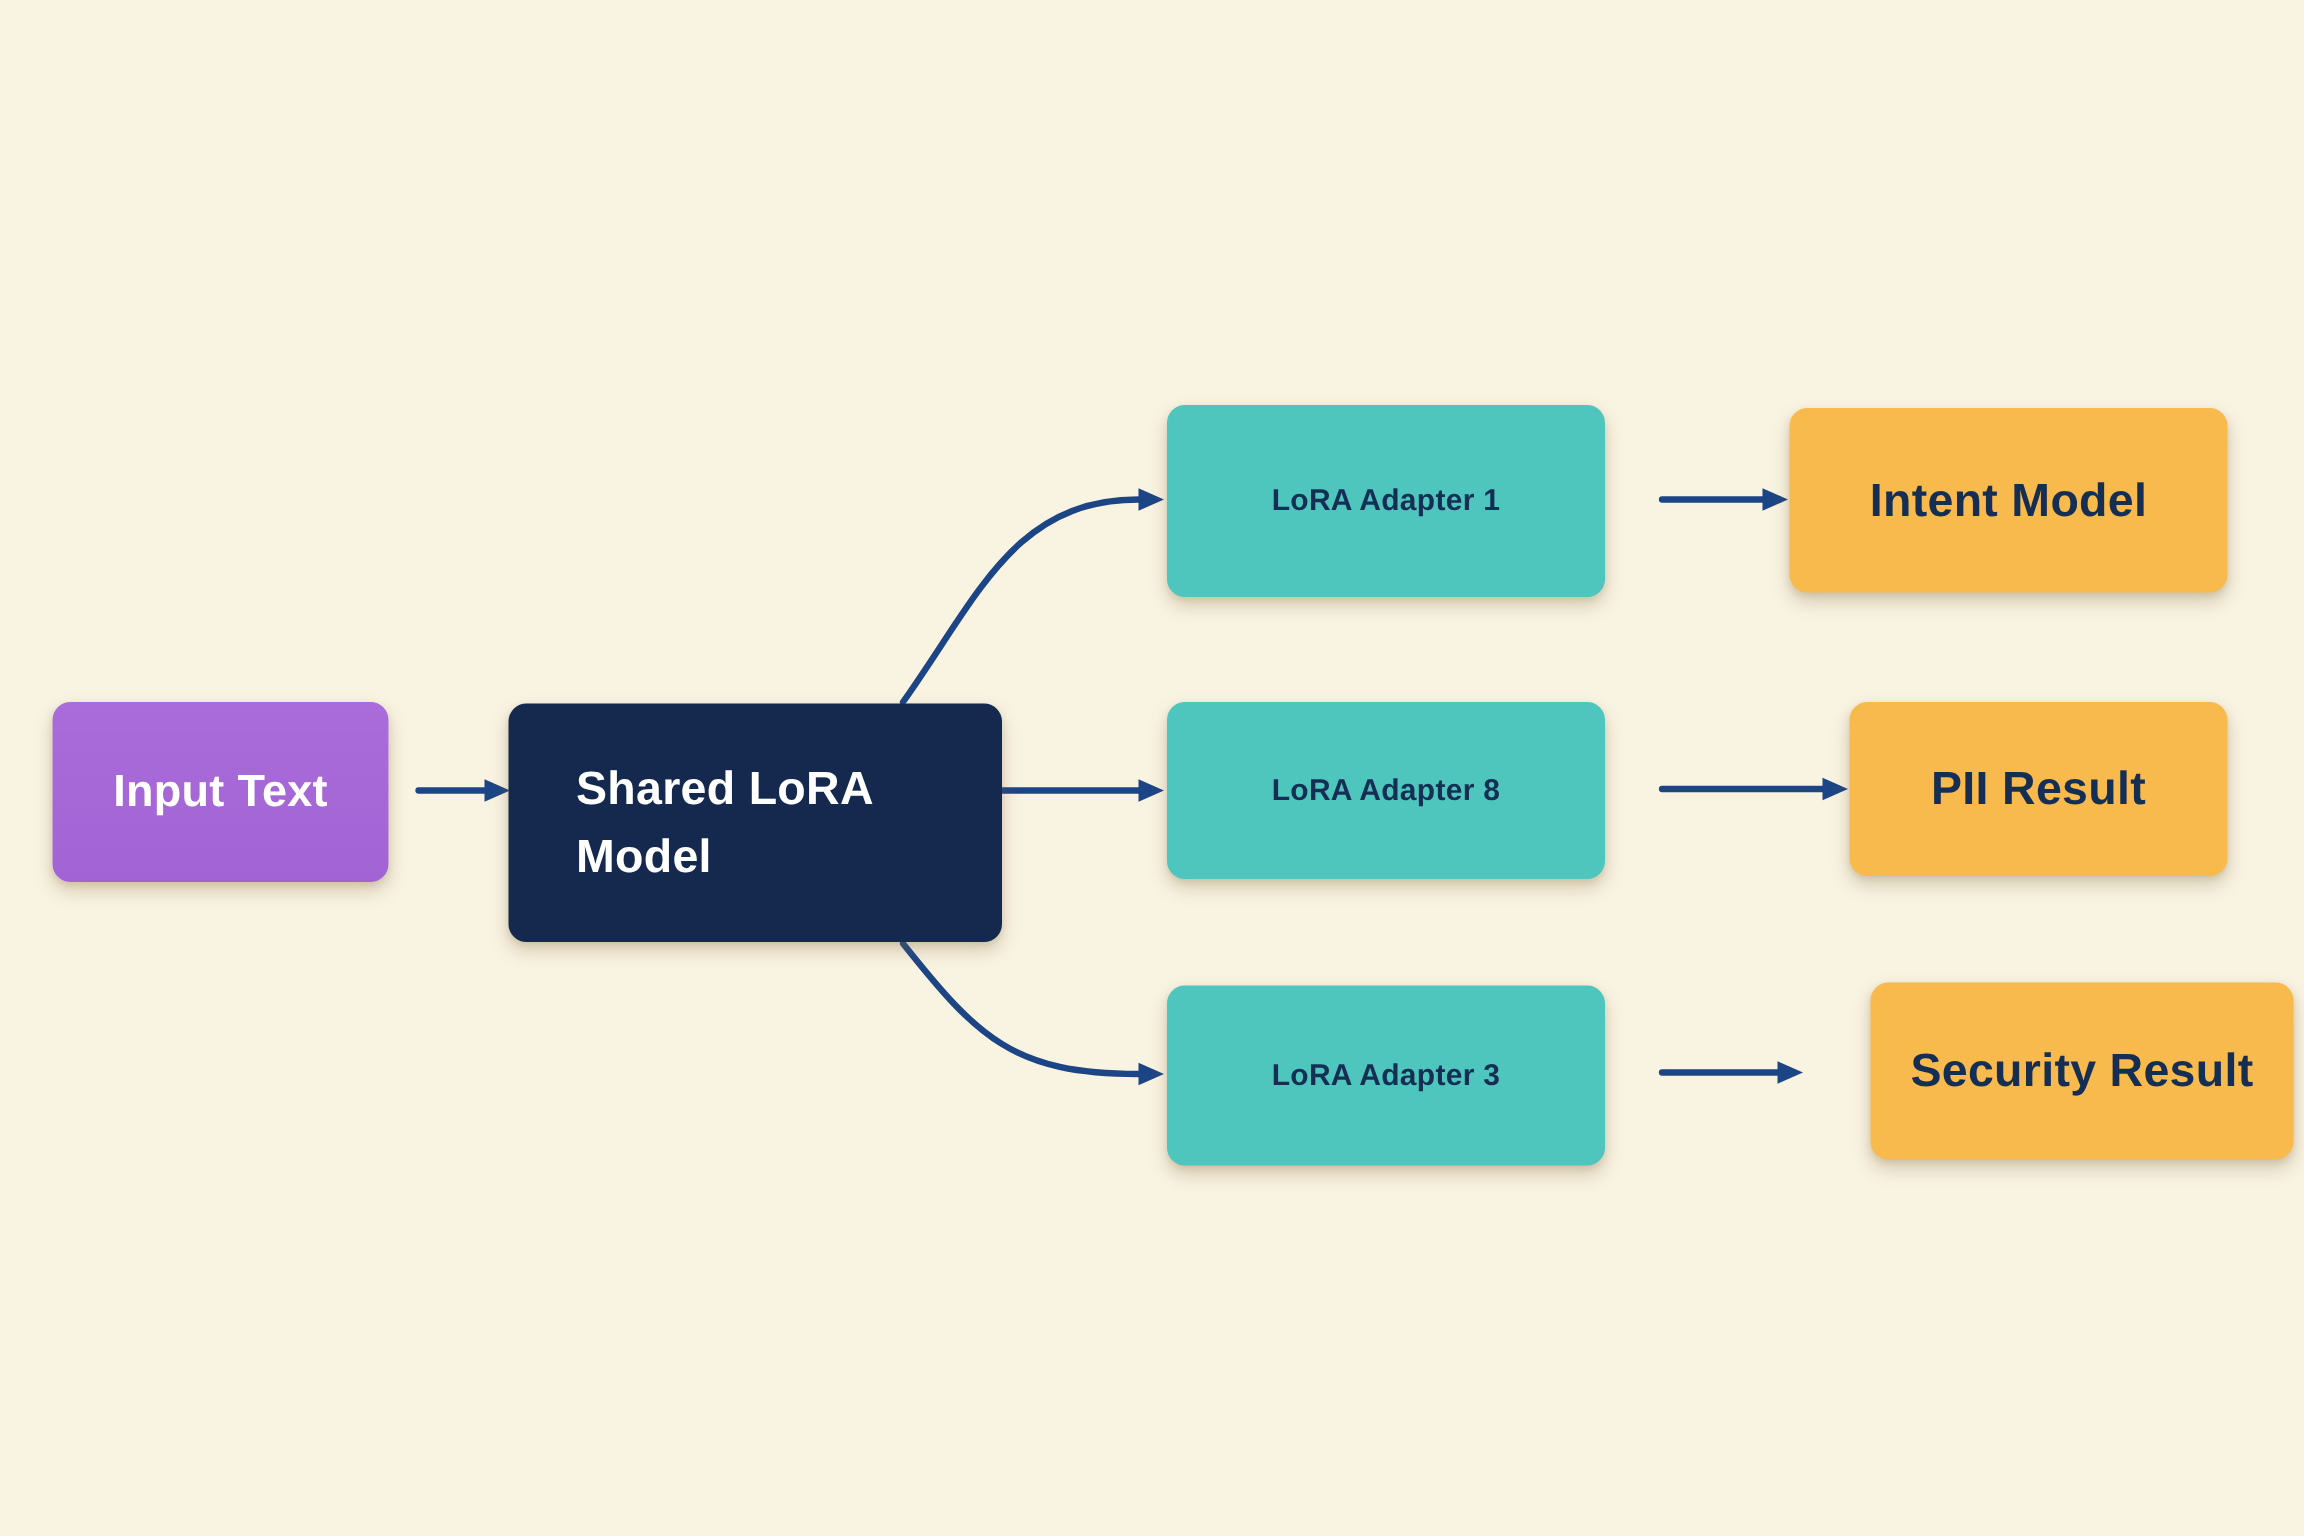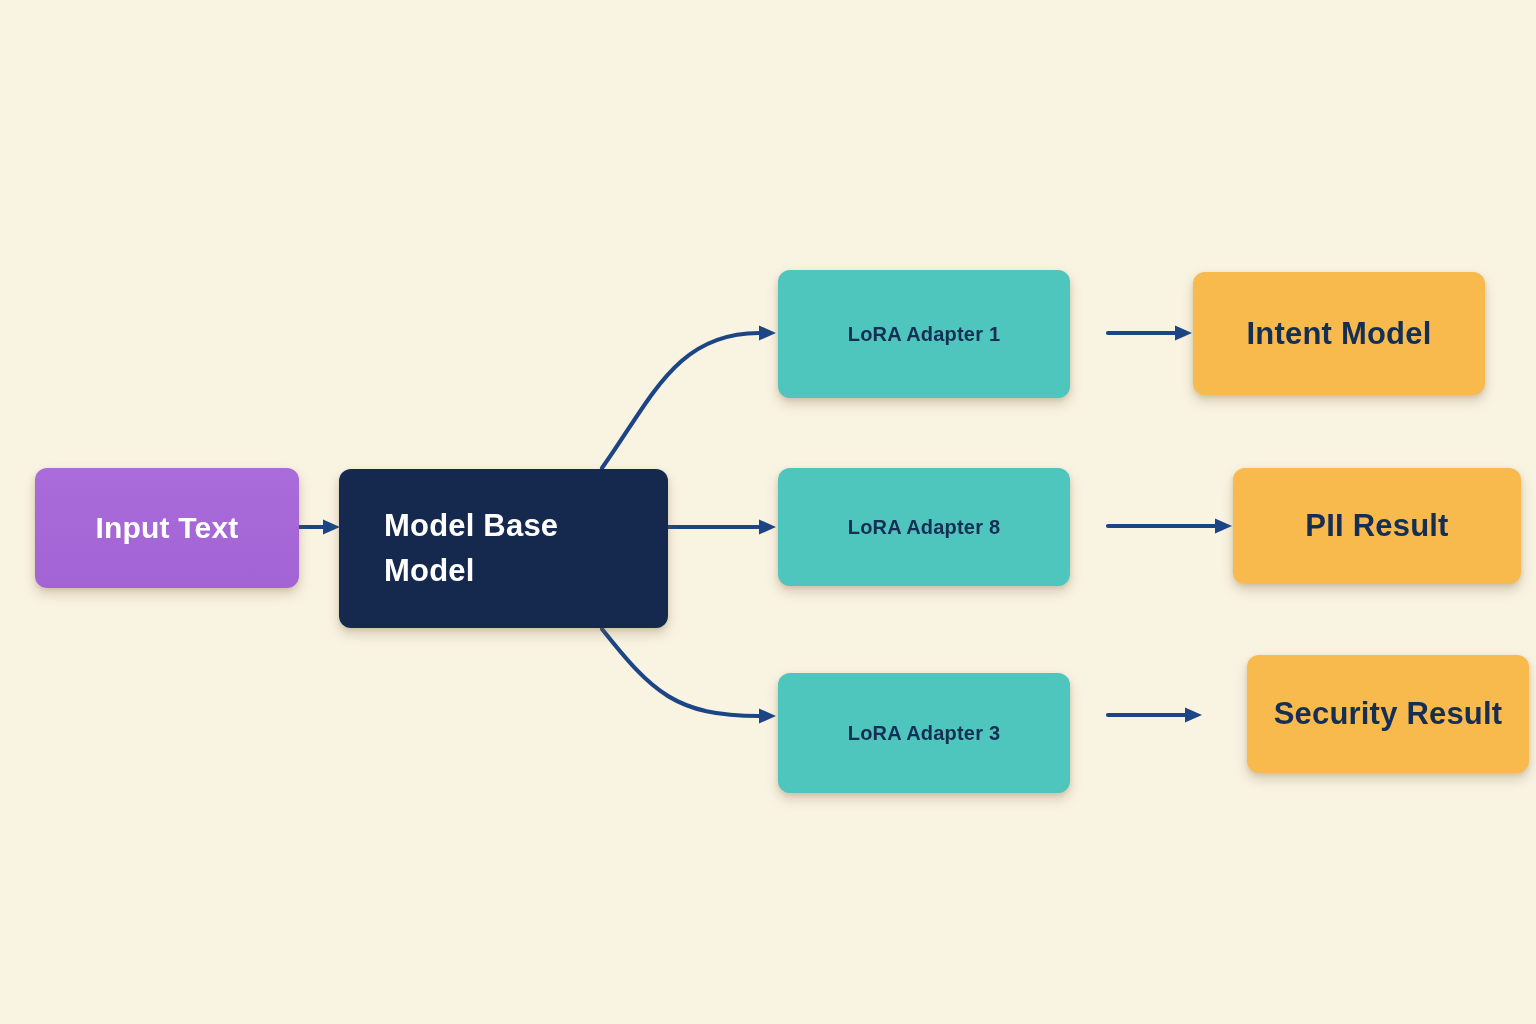--- a/index.html
+++ b/index.html
@@ -44,21 +44,21 @@
     position: absolute;
     border-radius: 12px;
     display: flex;
     align-items: center;
     justify-content: center;
     font-weight: 700;
     letter-spacing: 0.2px;
     box-shadow: 0 6px 12px rgba(130, 105, 60, 0.28), 0 2px 4px rgba(130, 105, 60, 0.15);
   }
   .node.input {
-    left: 35px; top: 468px; width: 264px; height: 120px;
+    left: 35px; top: 468px; width: 224px; height: 120px;
     background: linear-gradient(180deg, var(--input-fill-light), var(--input-fill));
     color: var(--light-text);
     font-size: 30px;
   }
   .node.base {
     left: 339px; top: 469px; width: 329px; height: 159px;
     background: var(--base-fill);
     color: var(--light-text);
     font-size: 31px;
     justify-content: flex-start;
@@ -67,28 +67,28 @@
   .node.base .label { width: 215px; line-height: 1.42; }
   .node.adapter {
     background: var(--adapter-fill);
     color: var(--dark-text);
     font-size: 20px;
     width: 292px;
     text-align: right;
   }
   .node.adapter.a1 { left: 778px; top: 270px; height: 128px; }
   .node.adapter.a2 { left: 778px; top: 468px; height: 118px; }
-  .node.adapter.a3 { left: 778px; top: 657px; height: 120px; margin-top: 16px; }
+  .node.adapter.a3 { left: 778px; top: 657px; height: 120px; }
   .node.result {
     background: var(--result-fill);
     color: var(--dark-text);
     font-size: 31px;
   }
   .node.result.r1 { left: 1193px; top: 272px; width: 292px; height: 123px; }
-  .node.result.r2 { left: 1233px; top: 468px; width: 288px; height: 116px; }
+  .node.result.r2 { left: 1233px; top: 468px; width: 252px; height: 116px; }
   .node.result.r3 { left: 1203px; top: 655px; width: 282px; height: 118px; margin-left: 44px; }
 </style>
 </head>
 <body>
 
 <div class="canvas">
 
   <svg class="edges" viewBox="0 0 1536 1024">
     <defs>
       <marker id="arrowhead" markerUnits="userSpaceOnUse" markerWidth="22" markerHeight="20" refX="2" refY="9" orient="auto">
@@ -102,21 +102,21 @@
     <path class="edge" d="M1108 333 H1175" marker-end="url(#arrowhead)"></path>
     <path class="edge" d="M1108 526 H1215" marker-end="url(#arrowhead)"></path>
     <path class="edge" d="M1108 715 H1185" marker-end="url(#arrowhead)"></path>
   </svg>
 
   <div class="node input">
     <span class="label">Input Text</span>
   </div>
 
   <div class="node base">
-    <span class="label">Model Base Model</span>
+    <span class="label">Shared LoRA Model</span>
   </div>
 
   <div class="node adapter a1">
     <span class="label">LoRA Adapter 1</span>
   </div>
 
   <div class="node adapter a2">
     <span class="label">LoRA Adapter 8</span>
   </div>
 

